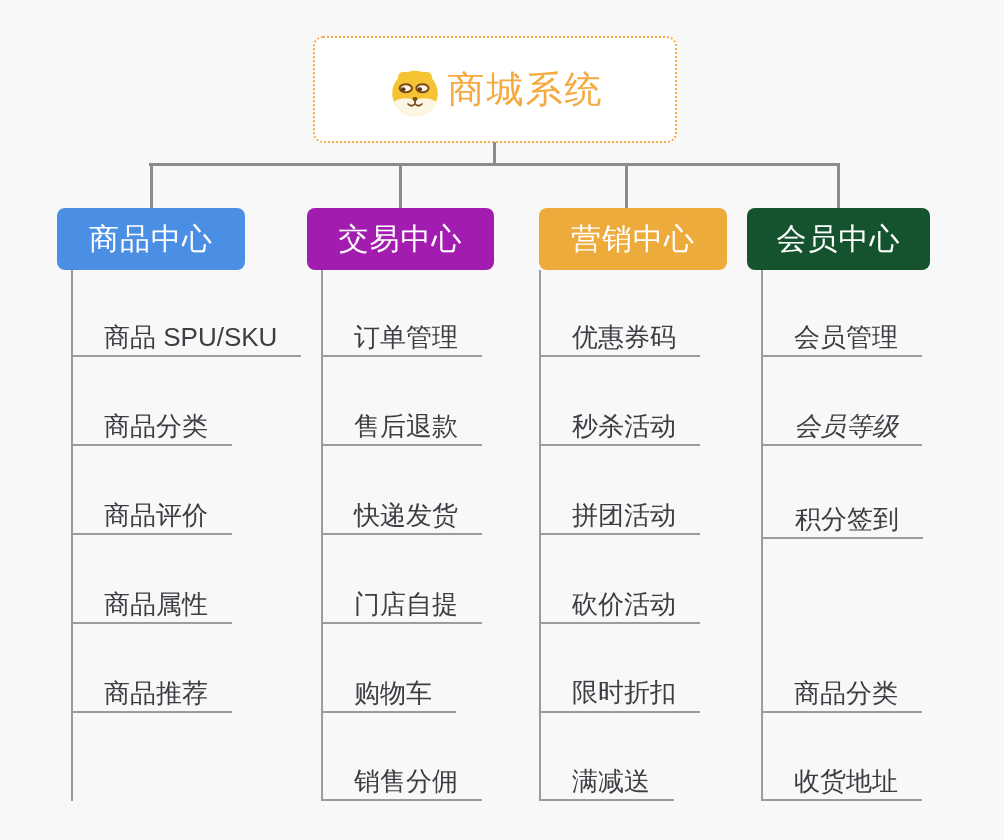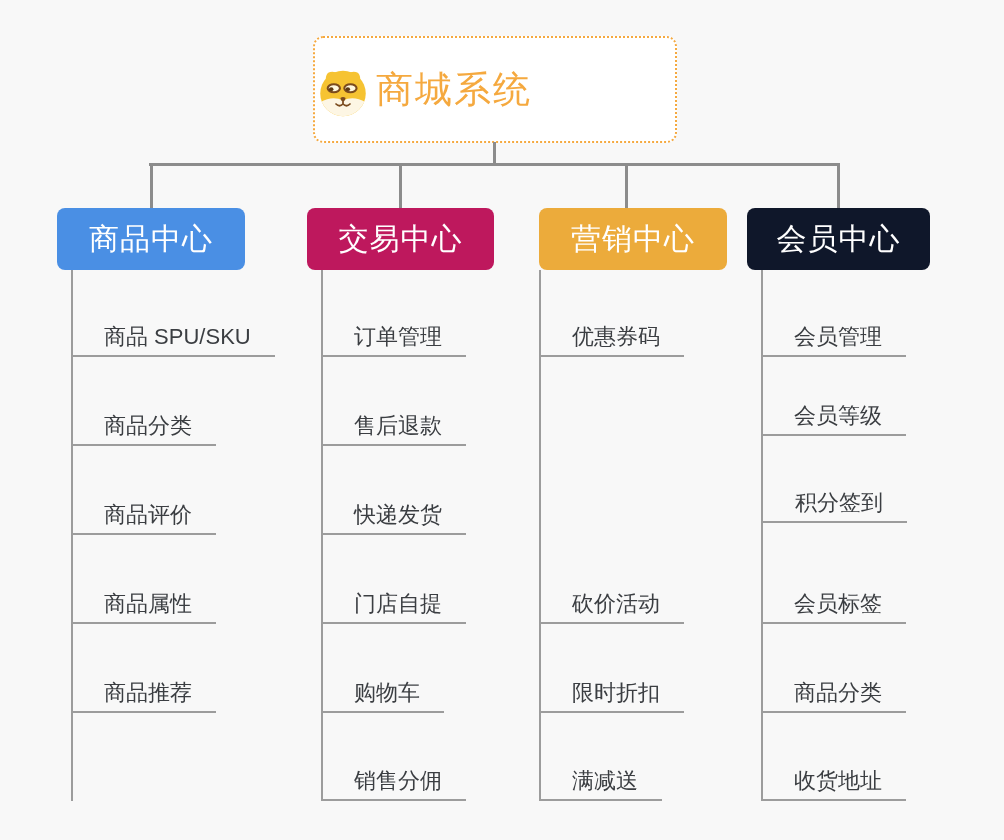--- a/index.html
+++ b/index.html
@@ -14,21 +14,21 @@
     overflow:hidden;
   }
   
   .root-node{
     position:absolute;left:313px;top:36px;
     width:364px;height:107px;
     box-sizing:border-box;
     background:#ffffff;
     border:2px dotted var(--accent,#f5a93f);
     border-radius:10px;
-    display:flex;align-items:center;justify-content:flex-start;
+    display:flex;align-items:center;justify-content:center;
     gap:5px;
     cursor:pointer;
   }
   .root-title{
     font-size:37px;
     letter-spacing:2px;
     color:var(--accent,#f5a93f);
     white-space:nowrap;
   }
   
@@ -62,21 +62,21 @@
     left:14px;top:62px;
     width:2px;height:531px;
     background:var(--underline,#9c9c9c);
   }
   .item{
     position:absolute;
     left:14px;
     white-space:nowrap;
     padding:2px 24px 5px 33px;
     border-bottom:2px solid var(--underline,#9c9c9c);
-    font-size:22px;
+    font-size:26px;
     line-height:26px;
     color:var(--itemtext,#3b3e42);
     cursor:pointer;
   }
 </style>
 </head>
 <body>
 
 <div class="canvas">
 
@@ -125,21 +125,21 @@
   <div class="item" style="top: 292px;">商品评价</div>
 
   <div class="item" style="top: 381px;">商品属性</div>
 
   <div class="item" style="top: 470px;">商品推荐</div>
 
 </div>
 
   <div class="branch" style="left: 307px; width: 187px;">
     <div class="branch-drop"></div>
-    <div class="branch-header" style="background: #be185d;">
+    <div class="branch-header" style="background: #a21caf;">
       <span class="branch-label">交易中心</span>
     </div>
     <div class="trunk"></div>
 
   <div class="item" style="top: 114px;">订单管理</div>
 
   <div class="item" style="top: 203px;">售后退款</div>
 
   <div class="item" style="top: 292px;">快递发货</div>
 
@@ -152,42 +152,43 @@
 
   <div class="branch" style="left: 525px; width: 188px; padding-left: 14px;">
     <div class="branch-drop"></div>
     <div class="branch-header" style="background: rgb(236, 171, 59);">
       <span class="branch-label">营销中心</span>
     </div>
     <div class="trunk"></div>
 
   <div class="item" style="top: 114px;">优惠券码</div>
 
+  <div class="item" style="top: 203px;">秒杀活动</div>
 
+  <div class="item" style="top: 292px;">拼团活动</div>
 
   <div class="item" style="top: 381px;">砍价活动</div>
 
-  <div class="item" style="top: 470px;">限时折扣</div>
+  <div class="item" style="top: 470px; font-family: Liberation Serif, serif;">限时折扣</div>
 
   <div class="item" style="top: 558px;">满减送</div>
 </div>
 
   <div class="branch" style="left: 747px; width: 183px;">
     <div class="branch-drop"></div>
-    <div class="branch-header" style="background: #0f172a;">
+    <div class="branch-header" style="background: #14532d;">
       <span class="branch-label">会员中心</span>
     </div>
     <div class="trunk"></div>
 
   <div class="item" style="top: 114px;">会员管理</div>
 
-  <div class="item" style="top: 193px;">会员等级</div>
+  <div class="item" style="top: 203px; font-style: italic;">会员等级</div>
 
-  <div class="item" style="top: 280px; padding-left: 34px;">积分签到</div>
+  <div class="item" style="top: 296px; padding-left: 34px;">积分签到</div>
 
-  <div class="item" style="top: 381px;">会员标签</div>
 
   <div class="item" style="top: 470px;">商品分类</div>
 
   <div class="item" style="top: 558px;">收货地址</div>
 </div>
 </div>
 </div>
 
 </body></html>

